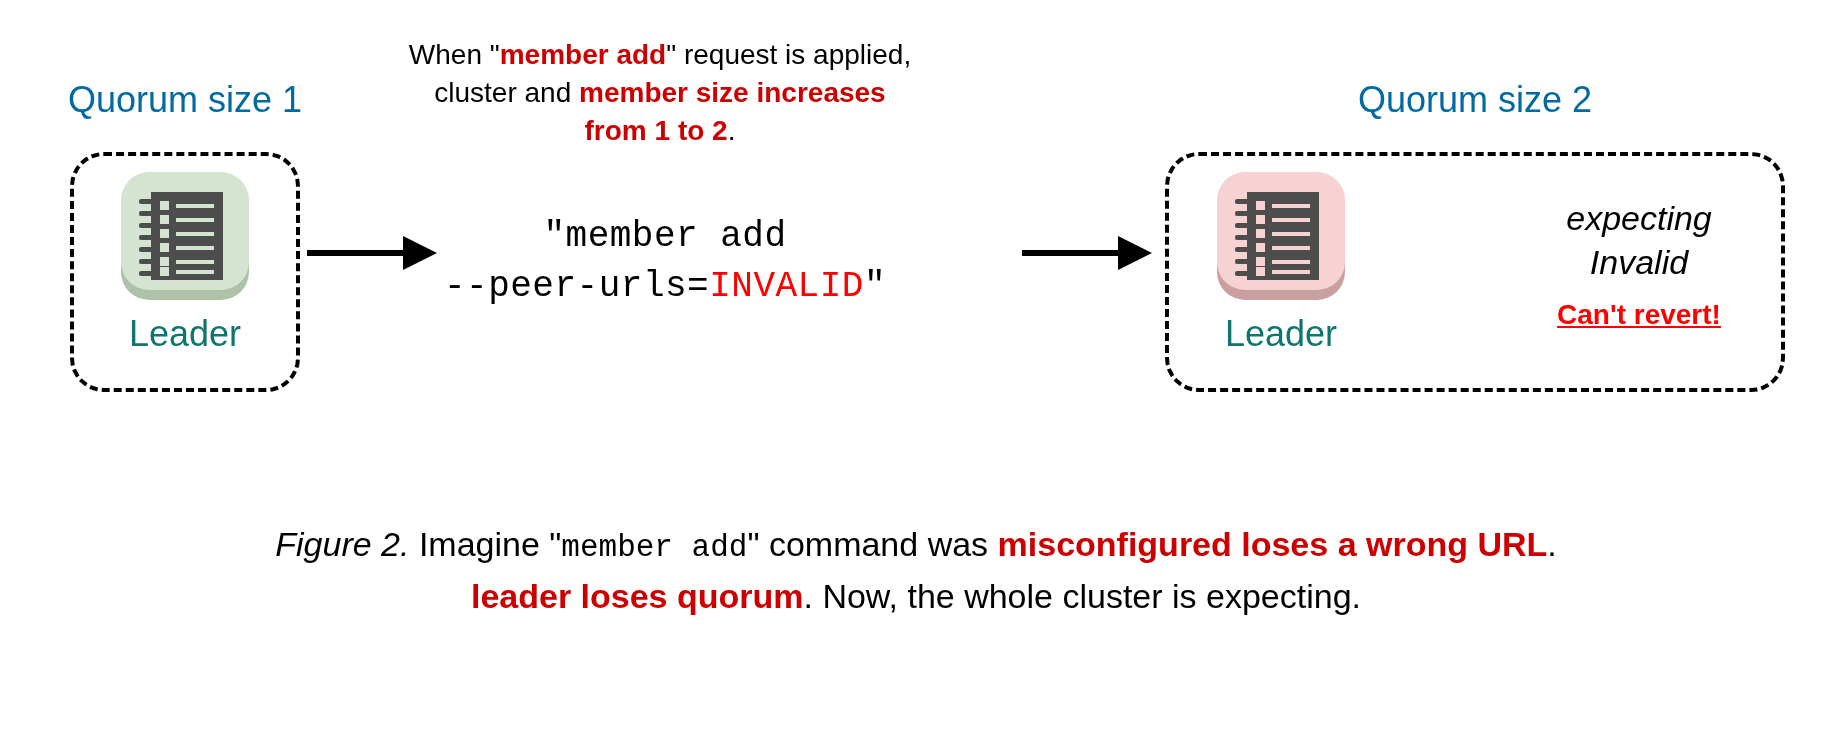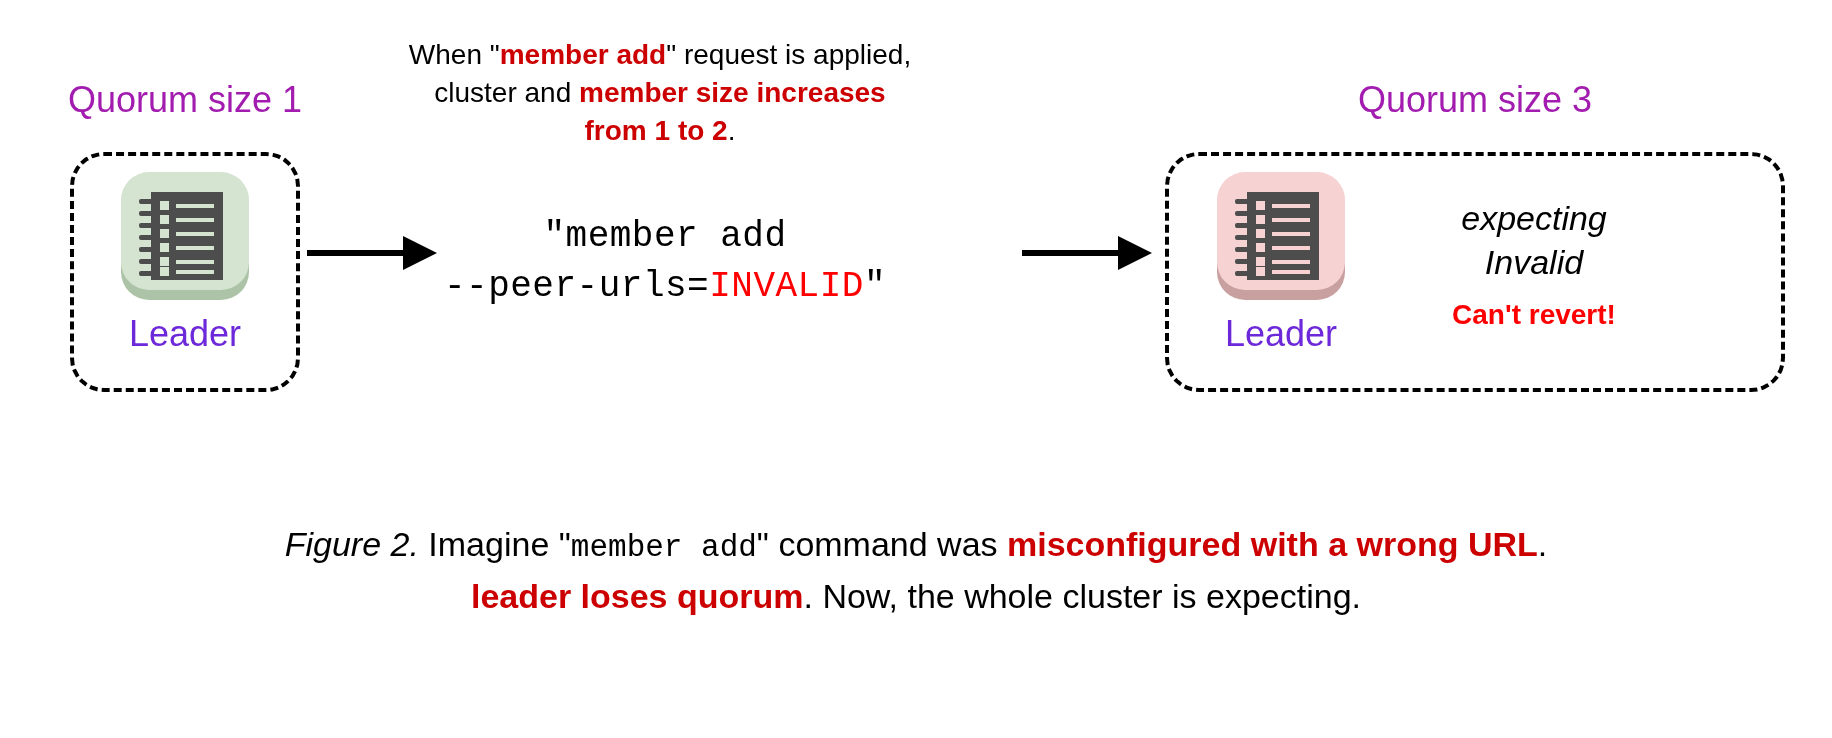--- a/index.html
+++ b/index.html
@@ -30,21 +30,21 @@
     background: transparent;
   }
   #left-cluster-box  { left: 70px;  top: 152px; width: 230px; height: 240px; }
   #right-cluster-box { left: 1165px; top: 152px; width: 620px; height: 240px; }
 
   .cluster-title {
     position: absolute;
     font-size: 36px;
     line-height: 40px;
     white-space: nowrap;
-    color: #a21caf;
+    color: #0369a1;
   }
   #left-cluster-title  { left: 40px;   top: 80px;  width: 290px; text-align: center; }
   #right-cluster-title { left: 1180px; top: 80px;  width: 590px; text-align: center; }
 
   
   .node {
     position: absolute;
     width: 170px;
     text-align: center;
   }
@@ -70,21 +70,21 @@
     border-radius: 28px;
   }
   .node-icon svg {
     position: absolute;
     left: 0; top: 0;
   }
   .node-label {
     font-size: 36px;
     line-height: 40px;
     margin-top: 14px;
-    color: #6d28d9;
+    color: #0f766e;
     white-space: nowrap;
   }
 
   
   #top-annotation {
     position: absolute;
     left: 330px;
     top: 36px;
     width: 660px;
     text-align: center;
@@ -104,36 +104,37 @@
     letter-spacing: 0.5px;
   }
   #command-text .line { white-space: nowrap; }
 
   
   .arrow { position: absolute; }
 
   
   #right-note {
     position: absolute;
-    left: 1379px;
+    left: 1484px;
     top: 196px;
     width: 310px;
     text-align: center;
   }
   #right-note .note-line {
     font-size: 34px;
     line-height: 44px;
     font-style: italic;
     white-space: nowrap;
   }
   #right-note .warn {
     margin-top: 14px;
     font-size: 28px;
     line-height: 34px;
     white-space: nowrap;
+    text-decoration: underline;
   }
 
   
   #figure-caption {
     position: absolute;
     left: 40px;
     top: 520px;
     width: 1752px;
     text-align: center;
     font-size: 34px;
@@ -212,21 +213,21 @@
 <svg class="arrow" style="left:305px; top:228px;" width="135" height="50">
   <line x1="2" y1="25" x2="100" y2="25" stroke="#000" stroke-width="6"></line>
   <polygon points="98,8 132,25 98,42" fill="#000"></polygon>
 </svg>
 
 <svg class="arrow" style="left:1020px; top:228px;" width="135" height="50">
   <line x1="2" y1="25" x2="100" y2="25" stroke="#000" stroke-width="6"></line>
   <polygon points="98,8 132,25 98,42" fill="#000"></polygon>
 </svg>
 
-<div class="cluster-title" id="right-cluster-title">Quorum size 3</div>
+<div class="cluster-title" id="right-cluster-title">Quorum size 2</div>
 
 <div class="cluster-box" id="right-cluster-box"></div>
 
 <div class="node" id="right-node">
   <div class="node-icon">
     <div class="plate" style="background:#c9a0a0;"></div>
     <div class="face" style="background:#f6d2d2;"></div>
     <svg width="128" height="118" viewBox="0 0 128 118" aria-hidden="true">
       <g fill="#4d4d4d">
         <rect x="18" y="27" width="16" height="5" rx="2"></rect>
@@ -260,18 +261,18 @@
 </div>
 
 <div id="right-note">
   <div class="note-line">expecting</div>
   <div class="note-line">Invalid</div>
   <div class="warn redpure">Can't revert!</div>
 </div>
 
 <div id="figure-caption">
   <div>
-    <span class="figlabel">Figure 2.</span><span> Imagine "</span><span class="mono">member add</span><span>" command was </span><span class="red">misconfigured with a wrong URL</span><span>.</span>
+    <span class="figlabel">Figure 2.</span><span> Imagine "</span><span class="mono">member add</span><span>" command was </span><span class="red">misconfigured loses a wrong URL</span><span>.</span>
   </div>
   <div>
     <span class="red">leader loses quorum</span><span>. Now, the whole cluster is expecting.</span>
   </div>
 </div>
 
 </body></html>

